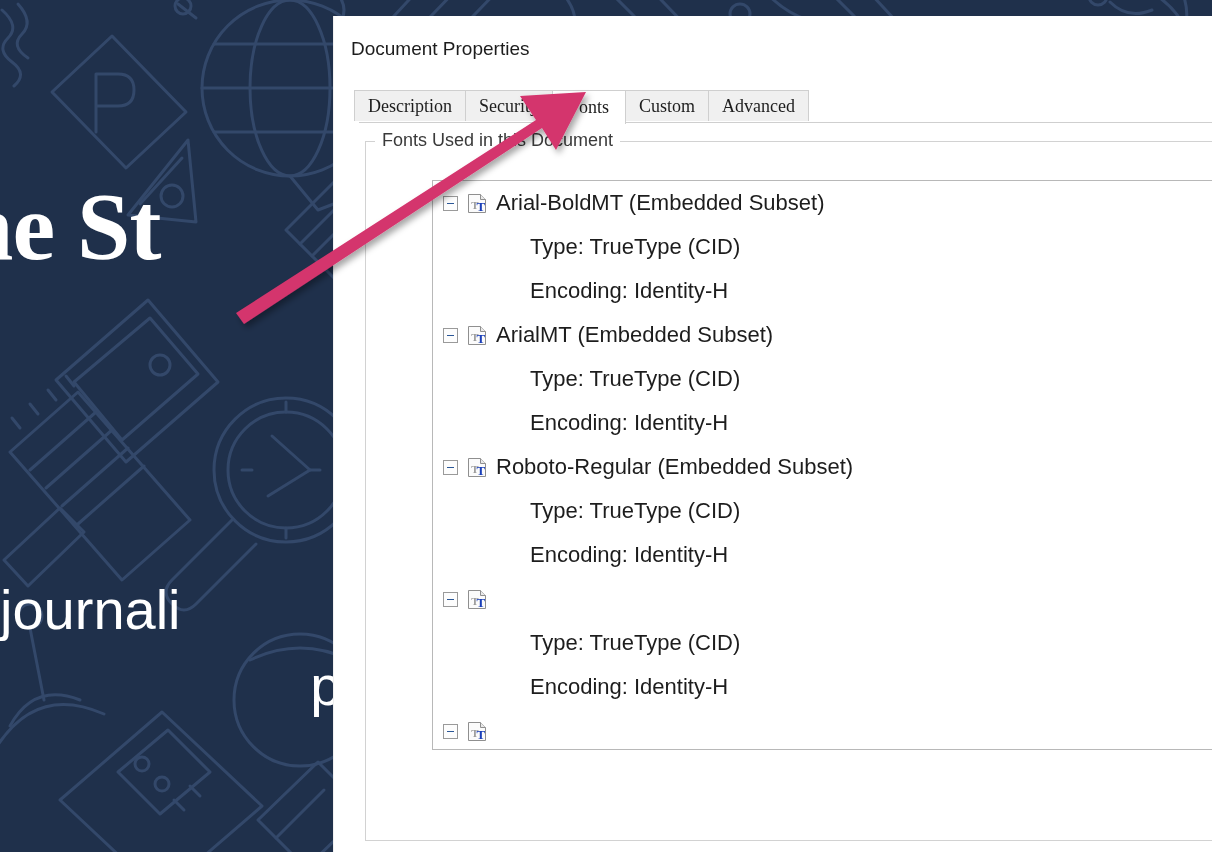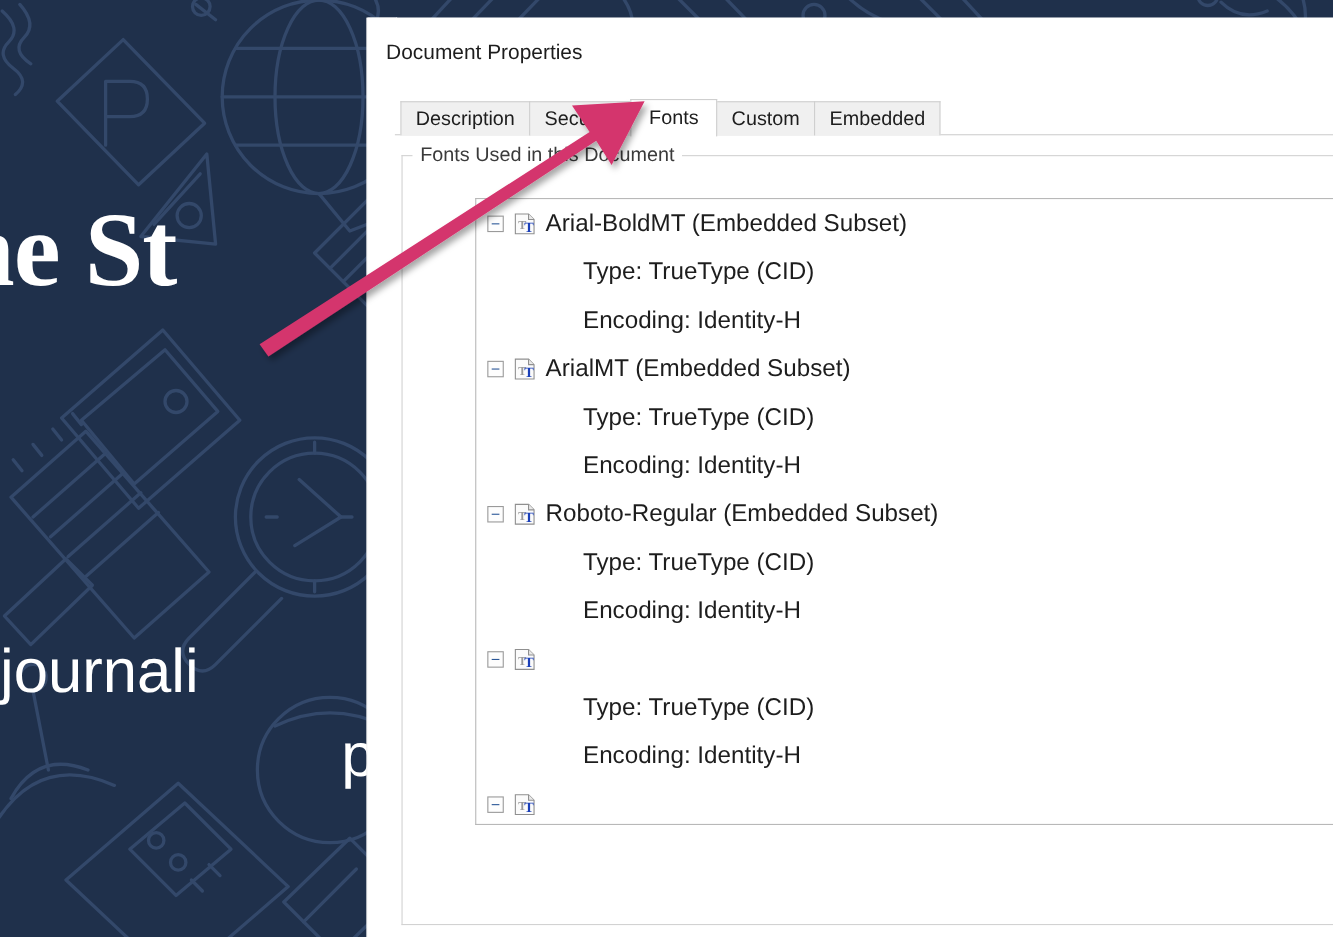--- a/index.html
+++ b/index.html
@@ -115,25 +115,26 @@
     left: 17px;
     top: 22px;
     font-size: 19px;
     color: #1d1d1d;
     white-space: nowrap;
   }
 
   
   .tabstrip {
     position: absolute;
-    left: 30px;
+    left: 20px;
     top: 74px;
     height: 33px;
     display: flex;
-    align-items: flex-end;
+    align-items: flex-start;
+    font-family: Liberation Serif, serif;
   }
   .tabstrip-underline {
     position: absolute;
     left: 25px;
     top: 106px;
     width: 853px;
     height: 1px;
     background: #cfcfcf;
   }
   .tab {
@@ -368,21 +369,21 @@
       <div class="tab">
         <span>Security</span>
       </div>
       <div class="tab selected">
         <span>Fonts</span>
       </div>
       <div class="tab">
         <span>Custom</span>
       </div>
       <div class="tab">
-        <span>Embedded</span>
+        <span>Advanced</span>
       </div>
     </div>
 
     <div class="groupbox">
 
       <div class="listbox">
         <div class="list-inner">
 
           <div class="font-row level-0" style="top:0px;">
             <span class="expander"></span>

